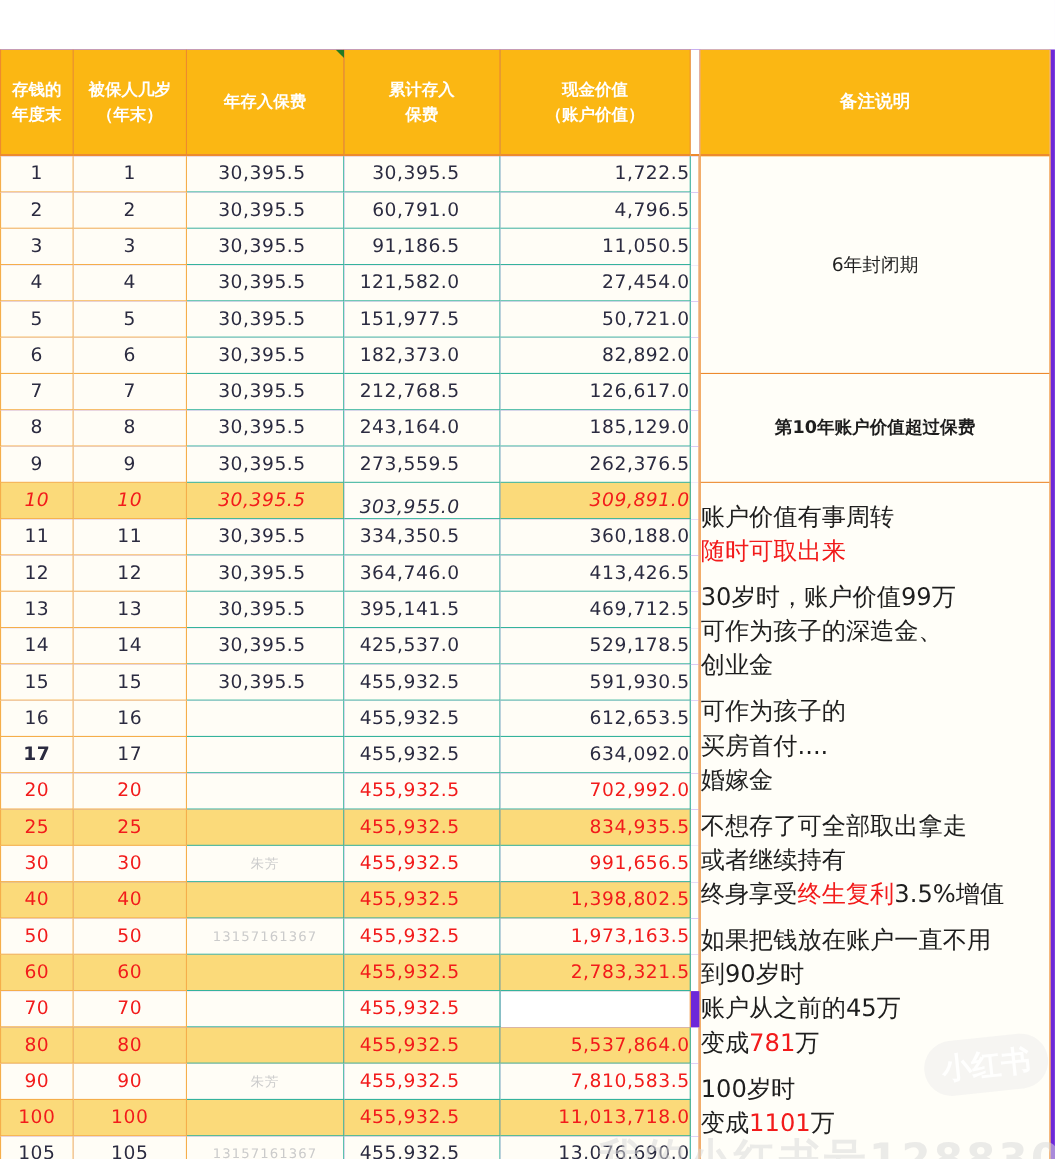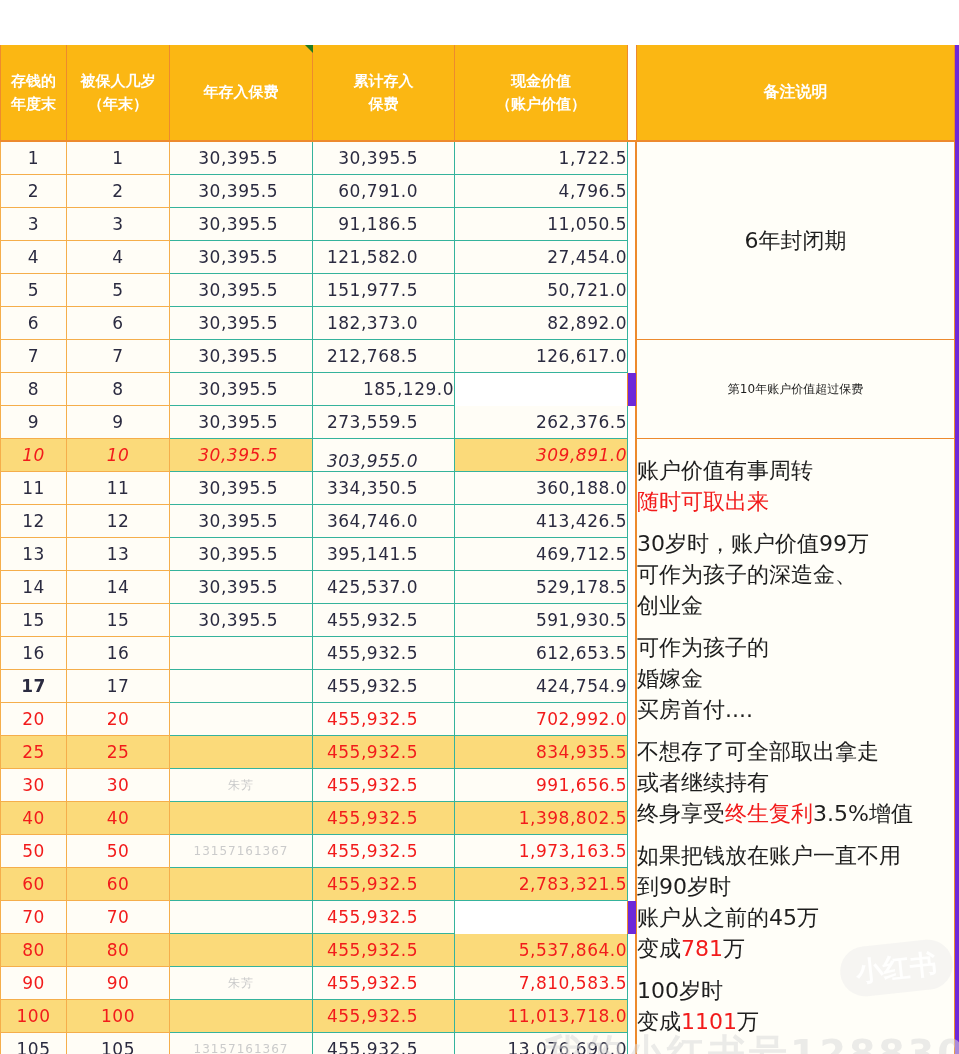--- a/index.html
+++ b/index.html
@@ -38,23 +38,23 @@
   .s-total .cell{background:#FBDA7A;} .s-total .v{color:#F21B1B;font-weight:700;}
   .yb .c-year .v{font-weight:700;}
   .wm{position:absolute;left:0;right:0;text-align:center;color:#CBCBCB;font-size:12px;
     letter-spacing:1px;pointer-events:none;}
   
   .remarks{position:absolute;left:636px;top:0;width:317px;height:1038px;
     border-left:1px solid #ED8A2E;border-right:1px solid #ED8A2E;background:#FFFEF8;}
   .r-head{box-sizing:border-box;height:97px;background:#FBB713;color:#fff;font-weight:700;
     font-size:16px;display:flex;align-items:center;justify-content:center;border-bottom:2px solid #ED8A2E;}
   .r-sec{box-sizing:border-box;display:flex;align-items:center;justify-content:center;
-    font-size:22px;color:#1e1e1e;border-bottom:1px solid #ED8A2E;text-align:center;}
+    font-size:17px;color:#1e1e1e;border-bottom:1px solid #ED8A2E;text-align:center;}
   .r-sec1{height:198px;}
-  .r-sec2{height:99px;font-size:12px;}
+  .r-sec2{height:99px;font-size:16px;font-weight:bold;}
   .r-sec3{box-sizing:border-box;height:658px;padding-top:16px;text-align:left;
     font-size:22px;color:#1e1e1e;}
   .rline{height:31px;line-height:31px;white-space:nowrap;}
   .rline.blank{height:11px;}
   .rline .red{color:#F21B1B;}
   
   .corner-marker{position:absolute;left:305px;top:0;width:8px;height:8px;background:#237A23;
     clip-path:polygon(0 0,100% 0,100% 100%);}
   .wm-badge{position:absolute;left:840px;top:898px;padding:7px 16px;border-radius:28px;
     background:rgba(236,236,236,.45);color:rgba(255,255,255,.92);font-size:27px;font-weight:700;
@@ -225,20 +225,23 @@
     <div class="cell c-year">
           <span class="v">8</span>
         </div>
     <div class="cell c-age">
           <span class="v">8</span>
         </div>
     <div class="cell c-annual">
           <span class="wm"></span>
           <span class="v">30,395.5</span>
         </div>
+    <div class="cell c-cum">
+          <span class="v">243,164.0</span>
+        </div>
     <div class="cell c-cash">
           <span class="v">185,129.0</span>
         </div>
     <div class="gapcell"></div>
   </div>
 
   <div class="row s-plain">
     <div class="cell c-year">
           <span class="v">9</span>
         </div>
@@ -406,21 +409,21 @@
           <span class="v">17</span>
         </div>
     <div class="cell c-annual">
           <span class="wm"></span>
           <span class="v"></span>
         </div>
     <div class="cell c-cum">
           <span class="v">455,932.5</span>
         </div>
     <div class="cell c-cash">
-          <span class="v">424,754.9</span>
+          <span class="v">634,092.0</span>
         </div>
     <div class="gapcell"></div>
   </div>
 
   <div class="row s-red">
     <div class="cell c-year">
           <span class="v">20</span>
         </div>
     <div class="cell c-age">
           <span class="v">20</span>
@@ -662,22 +665,22 @@
     <div class="r-sec r-sec2">第10年账户价值超过保费</div>
     <div class="r-sec3" id="remarks-flow">
         <div class="rline"><span>账户价值有事周转</span></div>
         <div class="rline"><span class="red">随时可取出来</span></div>
         <div class="rline blank"></div>
         <div class="rline"><span>30岁时，账户价值99万</span></div>
         <div class="rline"><span>可作为孩子的深造金、</span></div>
         <div class="rline"><span>创业金</span></div>
         <div class="rline blank"></div>
         <div class="rline"><span>可作为孩子的</span></div>
+        <div class="rline"><span>买房首付....</span></div>
         <div class="rline"><span>婚嫁金</span></div>
-        <div class="rline"><span>买房首付....</span></div>
         <div class="rline blank"></div>
         <div class="rline"><span>不想存了可全部取出拿走</span></div>
         <div class="rline"><span>或者继续持有</span></div>
         <div class="rline"><span>终身享受</span><span class="red">终生复利</span><span>3.5%增值</span></div>
         <div class="rline blank"></div>
         <div class="rline"><span>如果把钱放在账户一直不用</span></div>
         <div class="rline"><span>到90岁时</span></div>
         <div class="rline"><span>账户从之前的45万</span></div>
         <div class="rline"><span>变成</span><span class="red">781</span><span>万</span></div>
         <div class="rline blank"></div>

